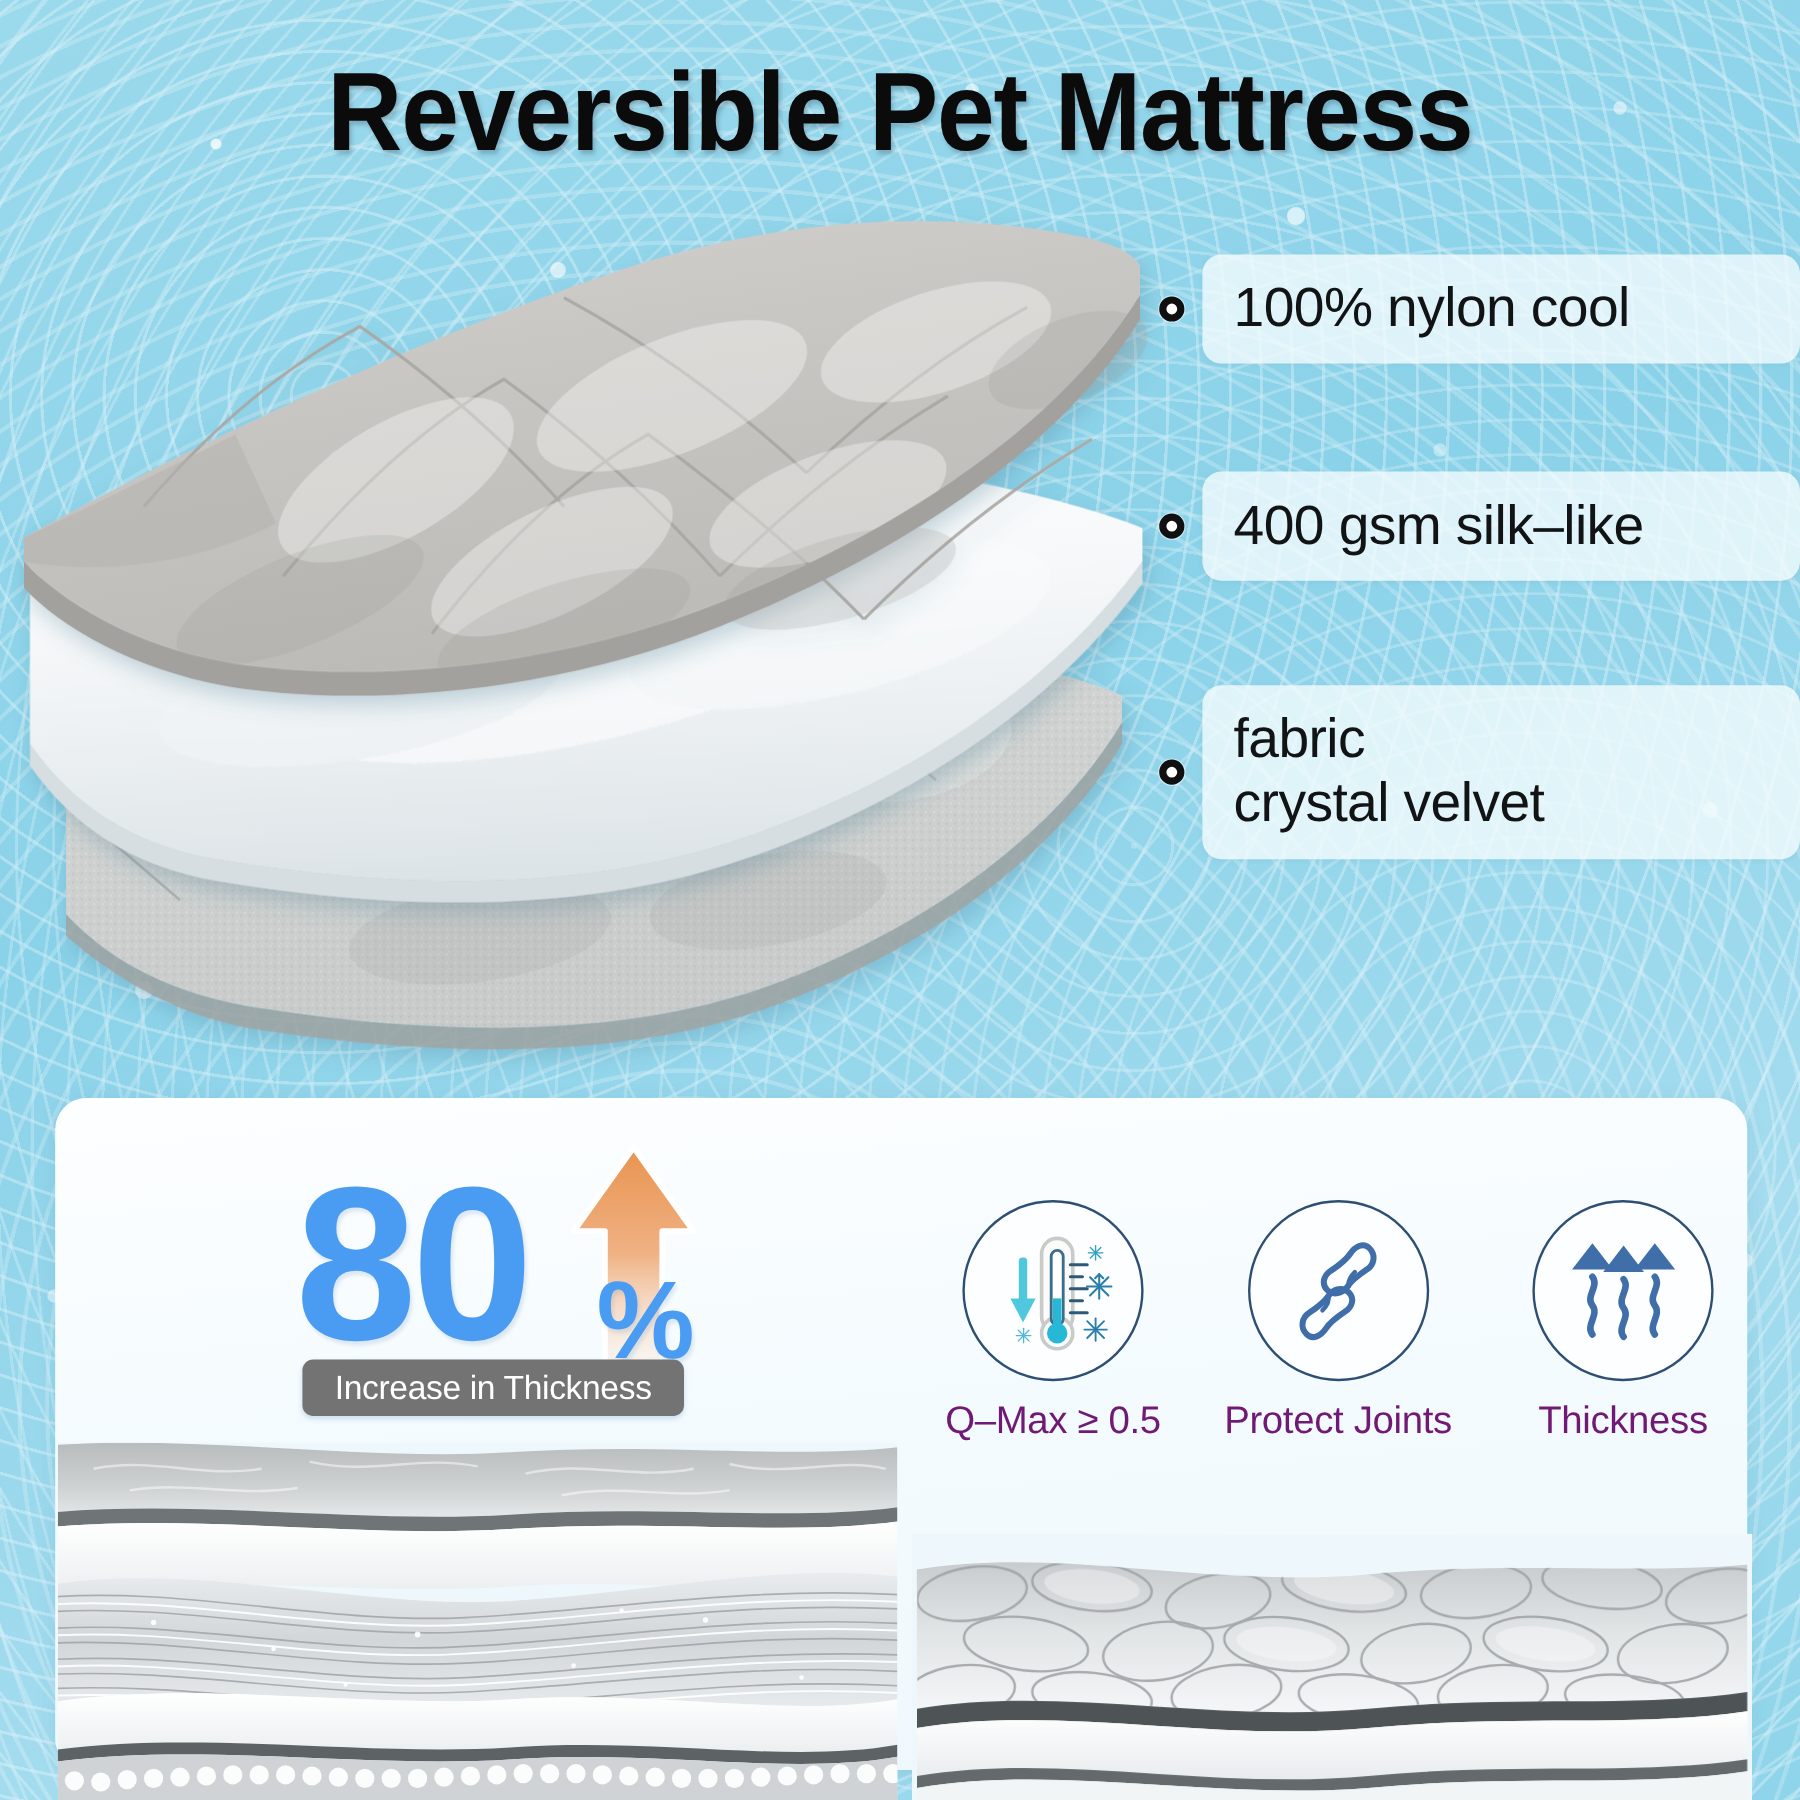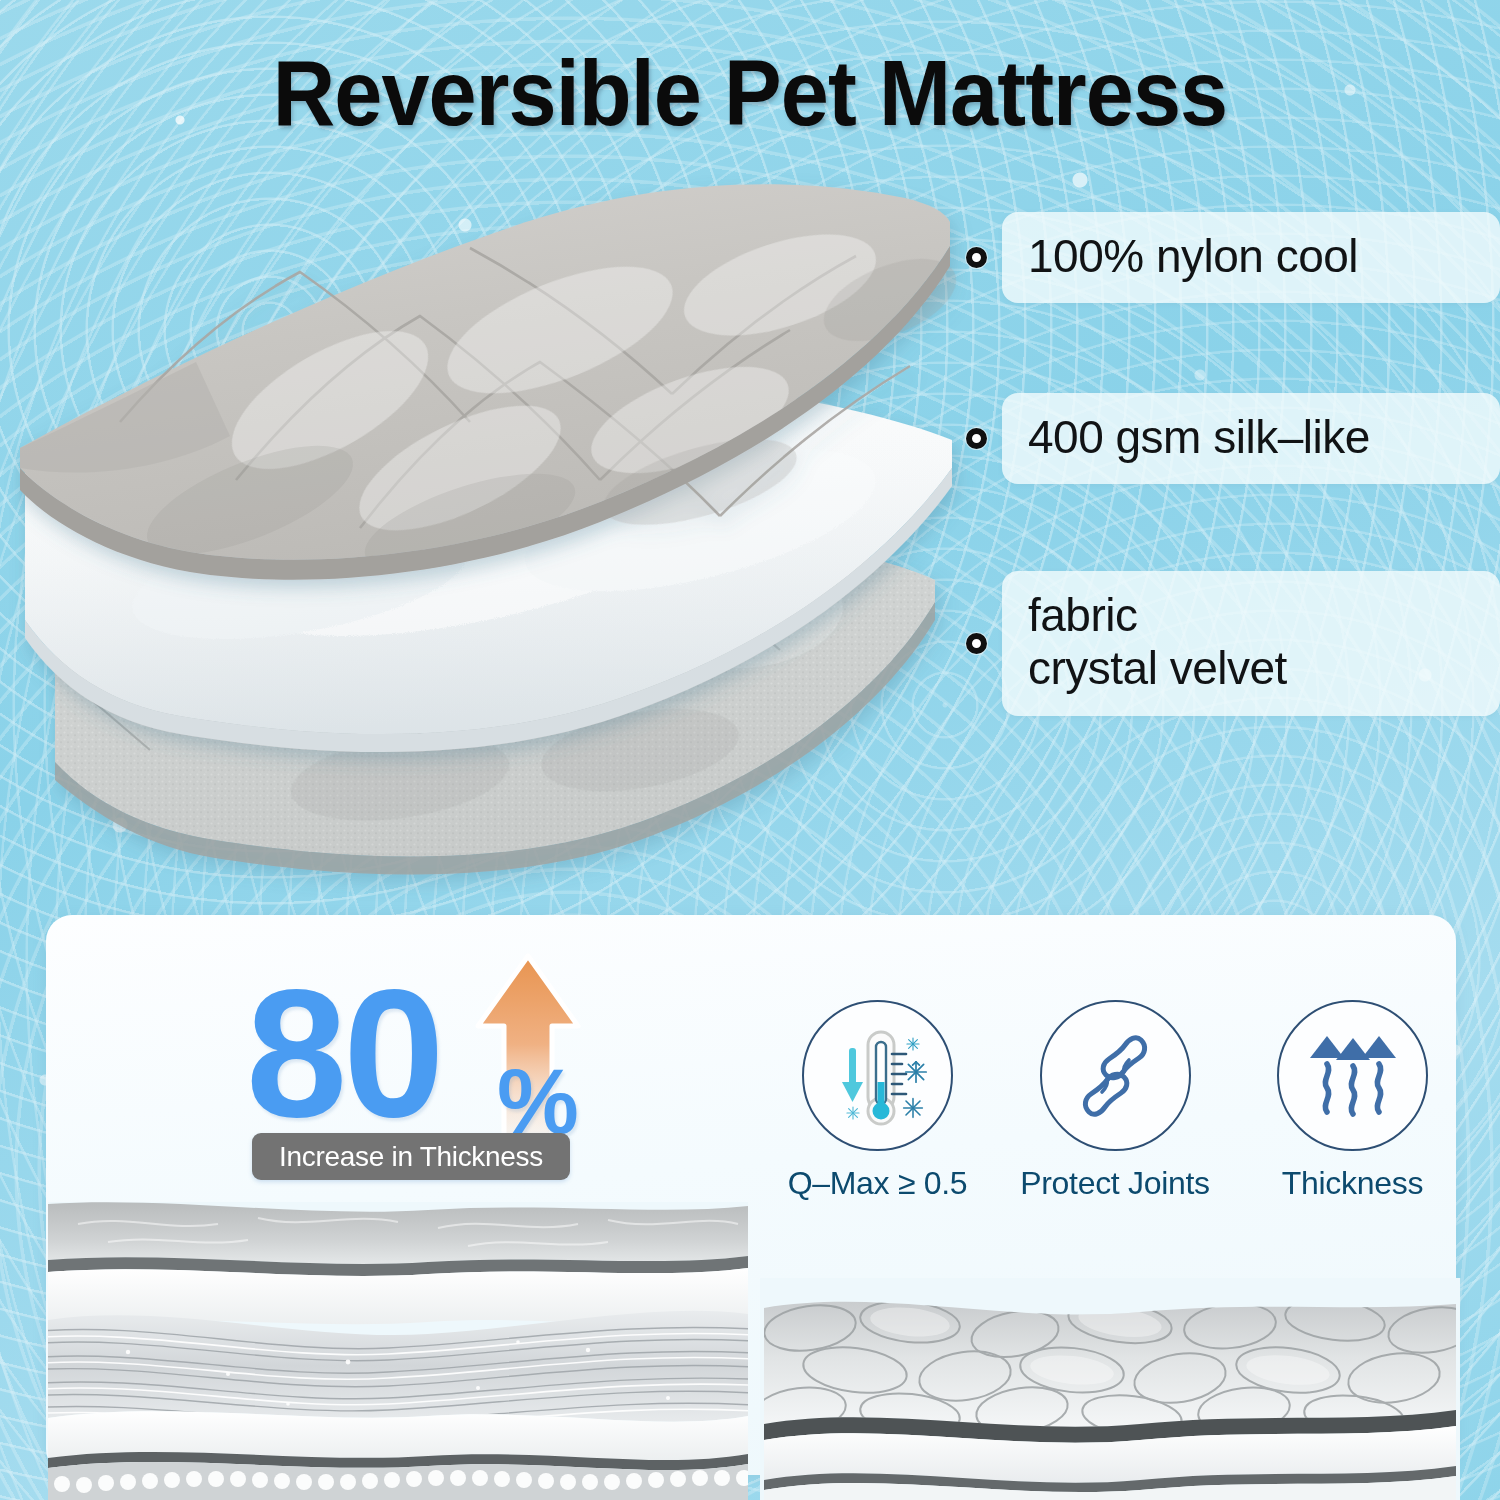--- a/index.html
+++ b/index.html
@@ -88,21 +88,21 @@
   #thicknesspill span{color:#fff;font-size:28px;letter-spacing:-.3px;
     font-family:"Liberation Sans","DejaVu Sans",sans-serif;}
 
   
   #features{position:absolute;left:770px;top:1000px;width:690px;height:200px;z-index:8;
     display:flex;justify-content:space-between;align-items:flex-start;}
   .feat{width:215px;display:flex;flex-direction:column;align-items:center;}
   .fcircle{width:147px;height:147px;border-radius:50%;background:#fdfeff;
     border:2px solid #2e4f74;display:flex;align-items:center;justify-content:center;}
   .fcircle svg{display:block;}
-  .flabel{margin-top:14px;font-size:32px;color:#0c4a6e;letter-spacing:-.3px;white-space:nowrap;
+  .flabel{margin-top:14px;font-size:32px;color:#701a75;letter-spacing:-.3px;white-space:nowrap;
     font-family:"Liberation Sans","DejaVu Sans",sans-serif;}
 
   
   #photoL{position:absolute;left:48px;top:1202px;width:700px;height:298px;z-index:5;overflow:hidden;}
   #photoR{position:absolute;left:760px;top:1278px;width:700px;height:222px;z-index:5;overflow:hidden;}
   #photoL svg,#photoR svg{display:block;width:100%;height:100%;}
 </style>
 </head>
 <body>
 

